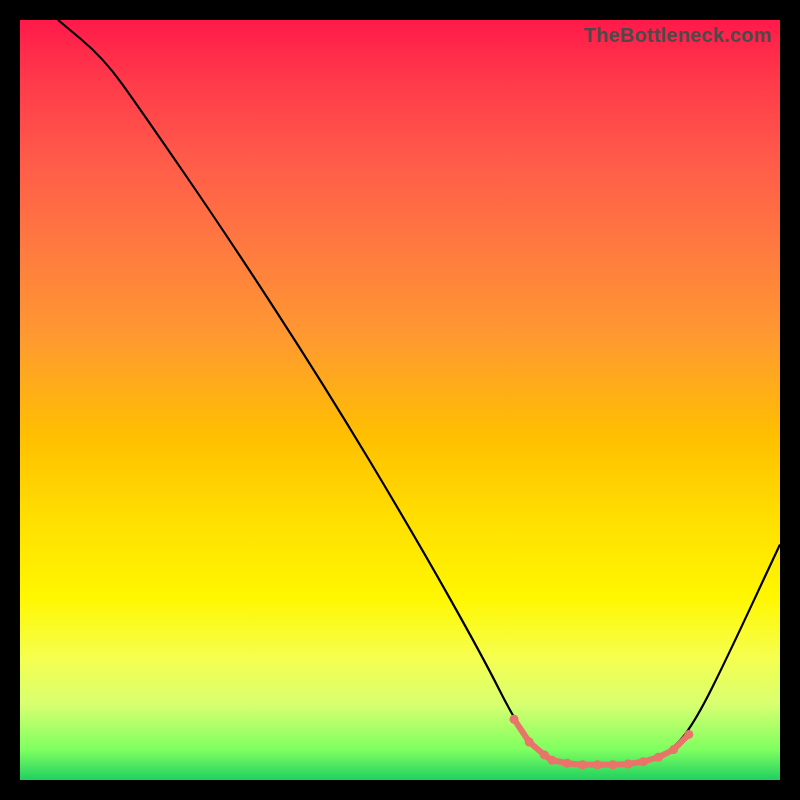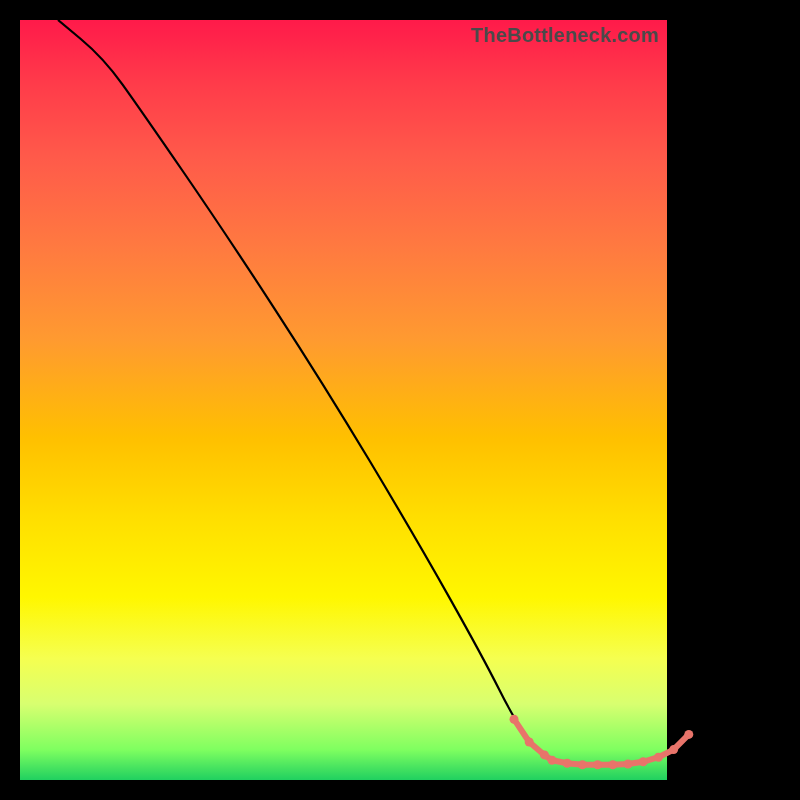--- a/index.html
+++ b/index.html
@@ -14,21 +14,21 @@
   .outer {
     width: 800px;
     height: 800px;
     background: #000000;
     position: relative;
   }
   .plot {
     position: absolute;
     left: 20px;
     top: 20px;
-    width: 647px;
+    width: 760px;
     height: 760px;
     
     background: linear-gradient(to bottom,
       #ff1a4a 0%,
       #ff3a4a 8%,
       #ff5a4a 18%,
       #ff7a40 30%,
       #ff9a30 42%,
       #ffc000 55%,
       #ffe000 66%,

